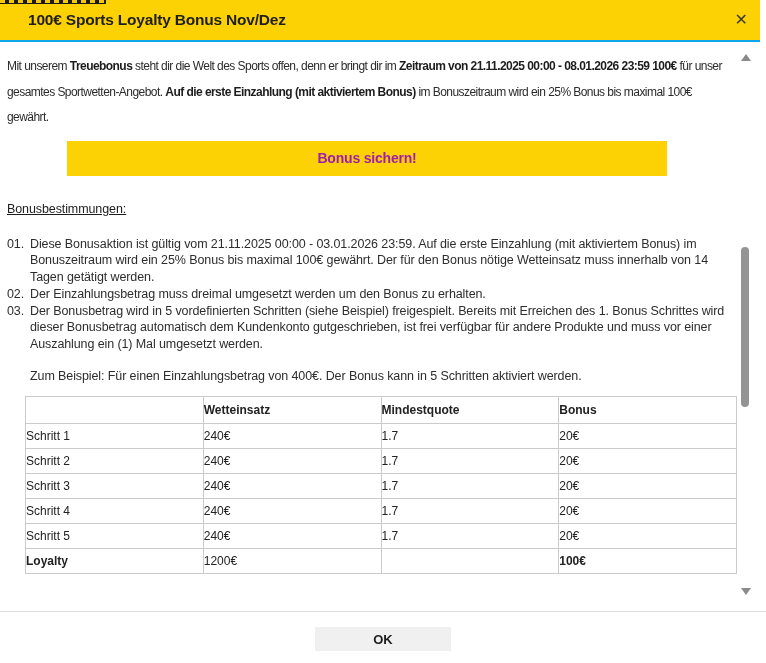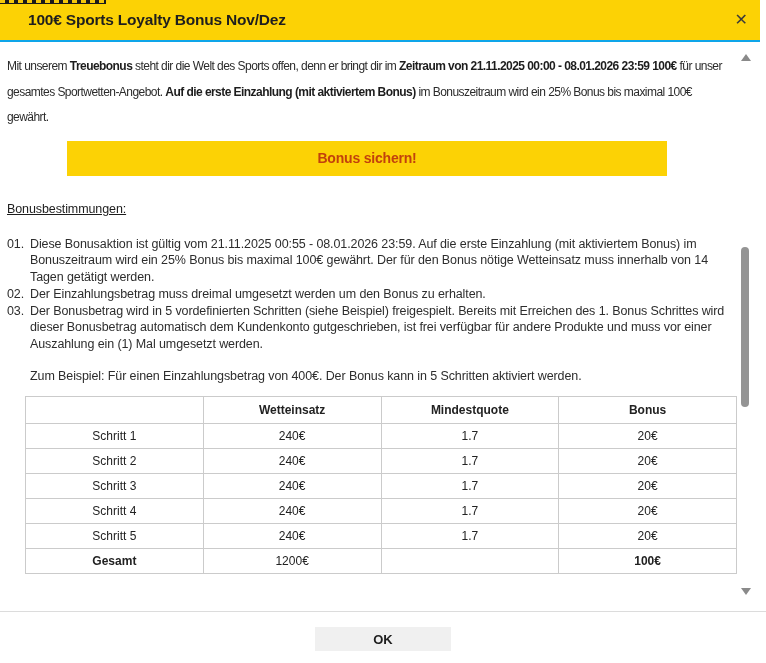--- a/index.html
+++ b/index.html
@@ -52,21 +52,21 @@
     margin:0;width:727px;
     font-size:12px;line-height:25.5px;letter-spacing:-0.55px;
     color:#2b2b2b;
   }
   .intro b{color:#1d1d1d;}
 
   .cta{
     display:block;margin:10px 0 0 60px;width:600px;height:35px;
     background:var(--brand-yellow);border:none;cursor:pointer;
     font-family:"Liberation Sans",sans-serif;
-    font-size:14px;font-weight:bold;color:#c2410c;letter-spacing:-0.2px;
+    font-size:14px;font-weight:bold;color:#a21caf;letter-spacing:-0.2px;
   }
 
   .terms-heading{
     margin:26px 0 16px 0;
     font-size:12.5px;font-weight:normal;color:#1d1d1d;
     text-decoration:underline;letter-spacing:-0.1px;
   }
 
   .terms{margin-top:20px;}
   .term-row{display:flex;}
@@ -79,21 +79,21 @@
   }
 
   .bonus-table{
     margin:11px 0 0 18px;width:712px;
     border-collapse:collapse;table-layout:fixed;
     border:1px solid var(--border-dark);
     font-size:12px;
   }
   .bonus-table th,.bonus-table td{
     border:1px solid var(--border-light);
-    text-align:center;padding:0;color:#222;
+    text-align:left;padding:0;color:#222;
   }
   .bonus-table th{height:27px;font-weight:bold;}
   .bonus-table td{height:25px;font-weight:normal;}
   .bonus-table tr.total td.bold-cell{font-weight:bold;}
 
   
   .vscroll{position:absolute;top:42px;right:14px;width:12px;height:570px;}
   .scroll-arrow{position:absolute;left:1px;width:0;height:0;
     border-left:5px solid transparent;border-right:5px solid transparent;}
   .scroll-arrow.up{top:12px;border-bottom:7px solid #8a8a8a;}
@@ -130,21 +130,21 @@
   <div class="content">
     <p class="intro" id="intro"><span>Mit unserem </span><b>Treuebonus</b><span> steht dir die Welt des Sports offen, denn er bringt dir im </span><b>Zeitraum von 21.11.2025 00:00 - 08.01.2026 23:59 100€</b><span> für unser gesamtes Sportwetten-Angebot. </span><b>Auf die erste Einzahlung (mit aktiviertem Bonus)</b><span> im Bonuszeitraum wird ein 25% Bonus bis maximal 100€ gewährt.</span></p>
 
     <button class="cta">Bonus sichern!</button>
 
     <h2 class="terms-heading">Bonusbestimmungen:</h2>
 
     <div class="terms" id="terms">
         <div class="term-row">
           <span class="term-num">01.</span>
-          <span class="term-text">Diese Bonusaktion ist gültig vom 21.11.2025 00:55 - 08.01.2026 23:59. Auf die erste Einzahlung (mit aktiviertem Bonus) im Bonuszeitraum wird ein 25% Bonus bis maximal 100€ gewährt. Der für den Bonus nötige Wetteinsatz muss innerhalb von 14 Tagen getätigt werden.</span>
+          <span class="term-text">Diese Bonusaktion ist gültig vom 21.11.2025 00:00 - 03.01.2026 23:59. Auf die erste Einzahlung (mit aktiviertem Bonus) im Bonuszeitraum wird ein 25% Bonus bis maximal 100€ gewährt. Der für den Bonus nötige Wetteinsatz muss innerhalb von 14 Tagen getätigt werden.</span>
         </div>
         <div class="term-row">
           <span class="term-num">02.</span>
           <span class="term-text">Der Einzahlungsbetrag muss dreimal umgesetzt werden um den Bonus zu erhalten.</span>
         </div>
         <div class="term-row">
           <span class="term-num">03.</span>
           <span class="term-text">Der Bonusbetrag wird in 5 vordefinierten Schritten (siehe Beispiel) freigespielt. Bereits mit Erreichen des 1. Bonus Schrittes wird dieser Bonusbetrag automatisch dem Kundenkonto gutgeschrieben, ist frei verfügbar für andere Produkte und muss vor einer Auszahlung ein (1) Mal umgesetzt werden.</span>
         </div>
       </div>
@@ -185,21 +185,21 @@
             <td>1.7</td>
             <td>20€</td>
           </tr>
           <tr>
             <td>Schritt 5</td>
             <td>240€</td>
             <td>1.7</td>
             <td>20€</td>
           </tr>
           <tr class="total">
-            <td class="bold-cell">Gesamt</td>
+            <td class="bold-cell">Loyalty</td>
             <td>1200€</td>
             <td></td>
             <td class="bold-cell">100€</td>
           </tr>
         </tbody>
       </table>
   </div>
 
   <div class="vscroll">
     <div class="scroll-arrow up"></div>

